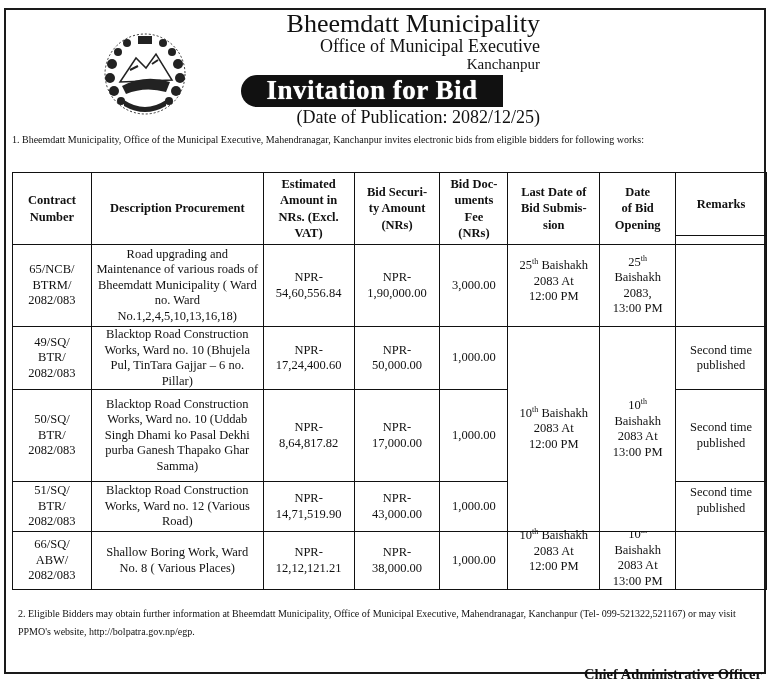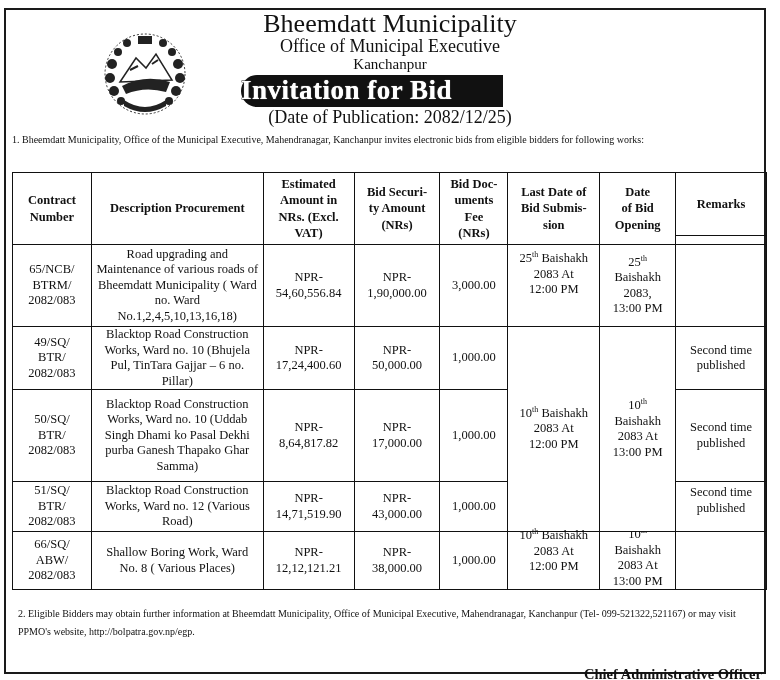--- a/index.html
+++ b/index.html
@@ -1,27 +1,27 @@
 <!DOCTYPE html>
 <html><head>
 <meta charset="utf-8">
 <style>
   html, body { margin:0; padding:0; background:#ffffff; }
   body { width:780px; height:680px; position:relative; overflow:hidden;
          font-family:"Liberation Serif", "DejaVu Serif", serif; color:#111; }
   .frame { position:absolute; left:4px; top:8px; width:762px; height:666px;
            border:2px solid #1a1a1a; box-sizing:border-box; }
   .logo { position:absolute; left:100px; top:30px; width:90px; height:88px; }
-  .hdr { position:absolute; left:240px; width:300px; text-align:center; }
+  .hdr { position:absolute; left:240px; width:300px; text-align:right; }
   .title { top:10px; left:240px; width:300px; font-size:26px; line-height:28px; }
   .subtitle { top:36px; font-size:18px; line-height:20px; }
   .district { top:56px; font-size:15px; line-height:17px; }
   .banner { position:absolute; left:241px; top:75px; width:262px; height:32px;
             background:#111; border-radius:16px 0 0 16px; }
-  .banner-text { position:absolute; left:241px; top:74px; width:262px; text-align:left;
+  .banner-text { position:absolute; left:241px; top:74px; width:262px; text-align:center;
             font-size:27px; line-height:32px; font-weight:bold; color:#fff;
             -webkit-text-stroke:1px #000; letter-spacing:0.5px;
             text-shadow: 0 0 1px #fff; }
   .banner-text span { color:#fff; -webkit-text-stroke:0.8px #000;
             paint-order: stroke fill; }
   .pubdate { top:109px; font-size:18px; line-height:17px; }
   .para { position:absolute; left:12px; width:750px; font-size:10px; line-height:18px; }
   .p1 { top:131px; }
   .p2 { top:605px;margin-left:6px; }
   .signoff { position:absolute; right:18px; top:648px; font-size:14.5px; font-weight:bold;margin-top:18px; }
@@ -98,21 +98,21 @@
       </tr>
   </thead>
   <tbody>
 
     <tr style="height:82px">
       <td><span>65/NCB/</span><br><span>BTRM/</span><br><span>2082/083</span></td>
       <td class="desc">Road upgrading and Maintenance of various roads of Bheemdatt Municipality ( Ward no. Ward No.1,2,4,5,10,13,16,18)</td>
       <td><span>NPR-</span><br><span>54,60,556.84</span></td>
       <td><span>NPR-</span><br><span>1,90,000.00</span></td>
       <td>3,000.00</td>
-      <td style="vertical-align:top;padding-top:6px"><span>25</span><sup>th</sup> <span>Baishakh</span><br><span>2083 At</span><br><span>12:00 PM</span></td>
+      <td style="vertical-align:top;padding-top:13px"><span>25</span><sup>th</sup> <span>Baishakh</span><br><span>2083 At</span><br><span>12:00 PM</span></td>
       <td><span>25</span><sup>th</sup><br><span>Baishakh</span><br><span>2083,</span><br><span>13:00 PM</span></td>
       <td></td>
     </tr>
 
     <tr style="height:63px">
       <td><span>49/SQ/</span><br><span>BTR/</span><br><span>2082/083</span></td>
       <td class="desc">Blacktop Road Construction Works, Ward no. 10 (Bhujela Pul, TinTara Gajjar – 6 no. Pillar)</td>
       <td><span>NPR-</span><br><span>17,24,400.60</span></td>
       <td><span>NPR-</span><br><span>50,000.00</span></td>
       <td>1,000.00</td>

